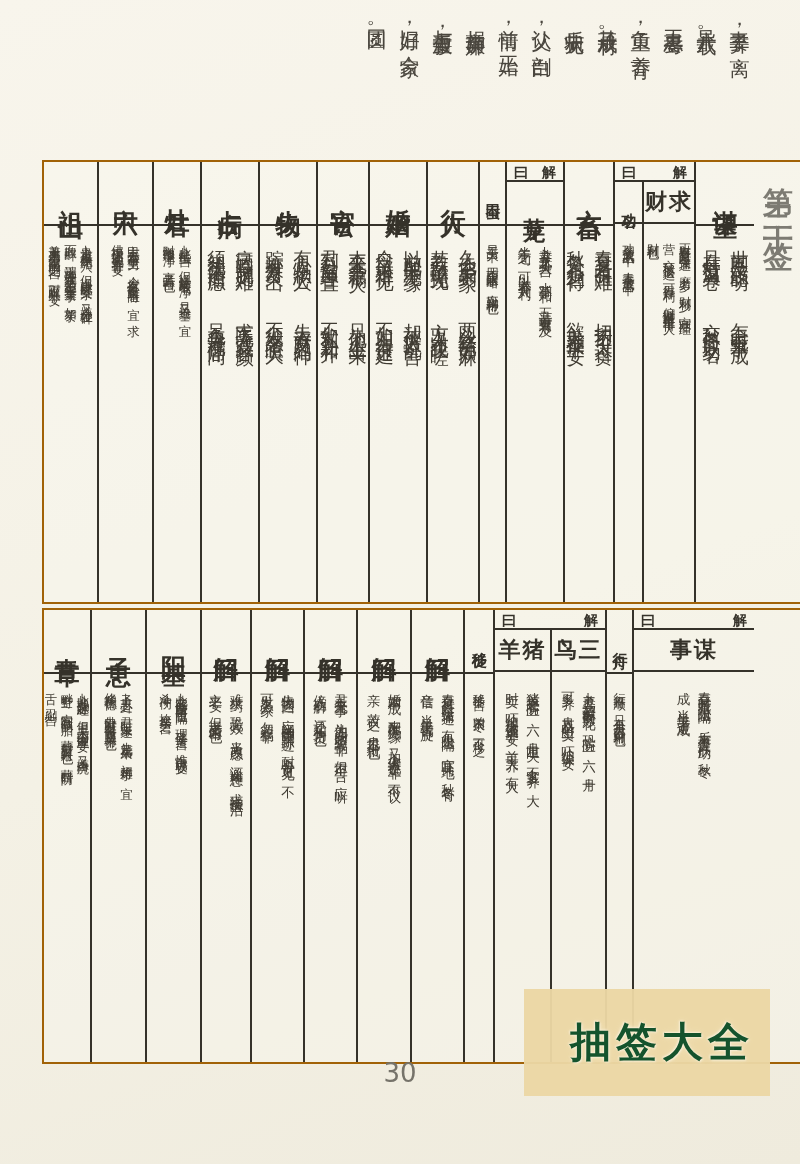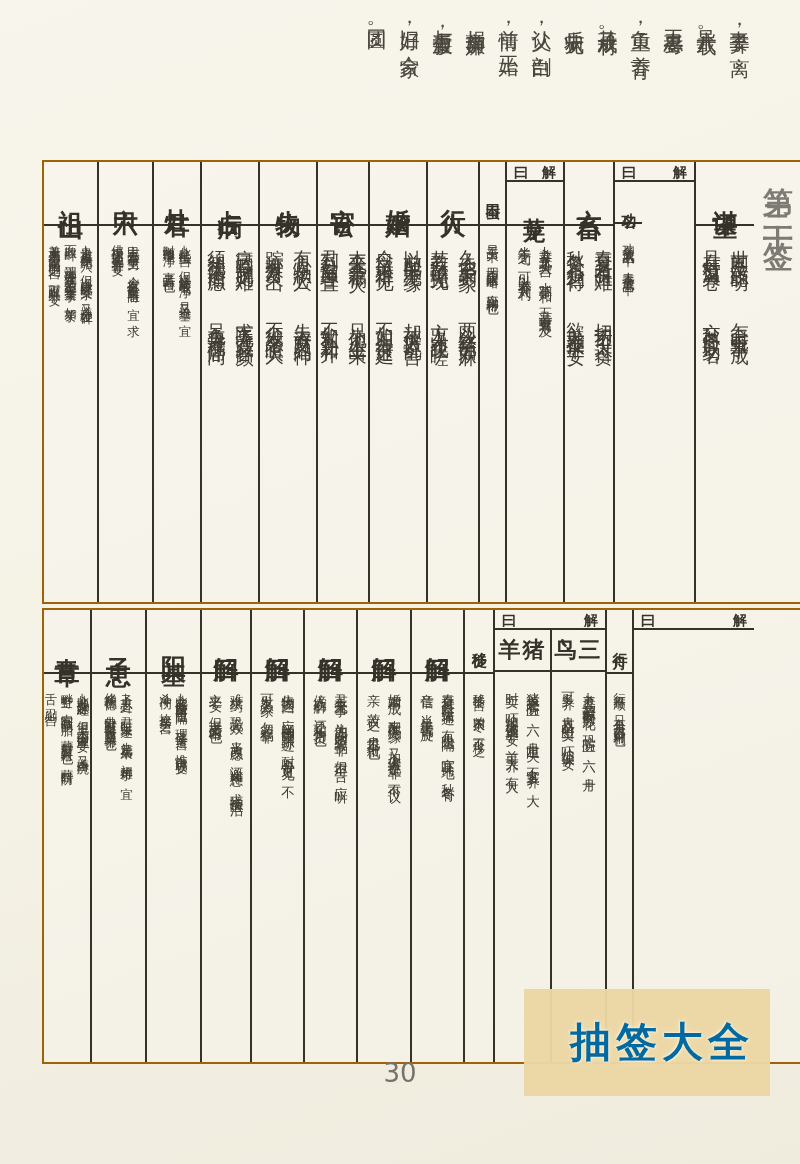--- a/index.html
+++ b/index.html
@@ -45,21 +45,21 @@
         justify-content:center;padding-top:9px;box-sizing:border-box;overflow:hidden;}
   .vl{writing-mode:vertical-rl;color:#403c33;}
   .cell.big  .vl{font-size:18.5px;line-height:28px;letter-spacing:4px;}
   .cell.mid  .vl{font-size:13.5px;line-height:21px;letter-spacing:2.5px;}
   .cell.small .vl{font-size:12.5px;line-height:16px;letter-spacing:2px;}
 
   
   .wm{position:absolute;left:524px;top:989px;width:246px;height:107px;
       background:rgba(235,214,164,.96);display:flex;align-items:center;justify-content:center;
       padding-left:30px;box-sizing:border-box;z-index:6;}
-  .wm span{font-size:41px;font-weight:700;color:#0369a1;letter-spacing:5px;
+  .wm span{font-size:41px;font-weight:700;color:#14532d;letter-spacing:5px;
            text-shadow:1px 1px 2px #f7eed6,-1px -1px 2px #f7eed6,0 0 7px #f2e4bd;}
 
   
   .pageno{position:absolute;left:360px;top:1058px;width:80px;text-align:center;
           font-size:26px;color:#76736a;font-family:"DejaVu Sans", sans-serif;}
 </style>
 </head>
 <body>
 
 <div class="page">
@@ -176,20 +176,28 @@
 
     <div class="grp" style="width:81px">
       <div class="banner">曰解</div>
       <div class="grp-row">
         <div class="sub" style="width:27px">
           <div class="hdr vs">功名</div>
           <div class="cell small">
             <div class="vl">功名文成武不中　上春不成下春中</div>
           </div>
         </div>
+        <div class="sub" style="flex:1">
+          <div class="hdr h">财求</div>
+          <div class="cell small">
+            <div class="vl">正财春夏月时今未通　磨力多　财利少　宜守旧经</div>
+            <div class="vl">营　交秋后返运　可得厚利　偏财惟肖牛羊可得大</div>
+            <div class="vl">财利也</div>
+          </div>
+        </div>
       </div>
     </div>
 
     <div class="col" style="width:58px">
       <div class="hdr v">谋望</div>
       <div class="cell big">
         <div class="vl">世间不及汝聪明　　乍奈时乖事不成</div>
         <div class="vl">且在灯窗温习卷　　交秋冬日取功名</div>
       </div>
     </div>
@@ -292,20 +300,27 @@
     <div class="col" style="width:27px">
       <div class="hdr vs">行舟</div>
       <div class="cell small">
         <div class="vl">行舟不顺　只有十月大吉得财利也</div>
       </div>
     </div>
 
     <div class="grp" style="width:120px">
       <div class="banner">曰解</div>
       <div class="grp-row">
+        <div class="sub" style="flex:1">
+          <div class="hdr h">事谋</div>
+          <div class="cell mid">
+            <div class="vl">春夏时乖有小人阻隔　后来有贵人扶助　秋冬</div>
+            <div class="vl">成　肖牛羊者定成</div>
+          </div>
+        </div>
       </div>
     </div>
   </div>
 
   <div class="wm">
     <span>抽签大全</span>
   </div>
 
   <div class="pageno">30</div>
 

